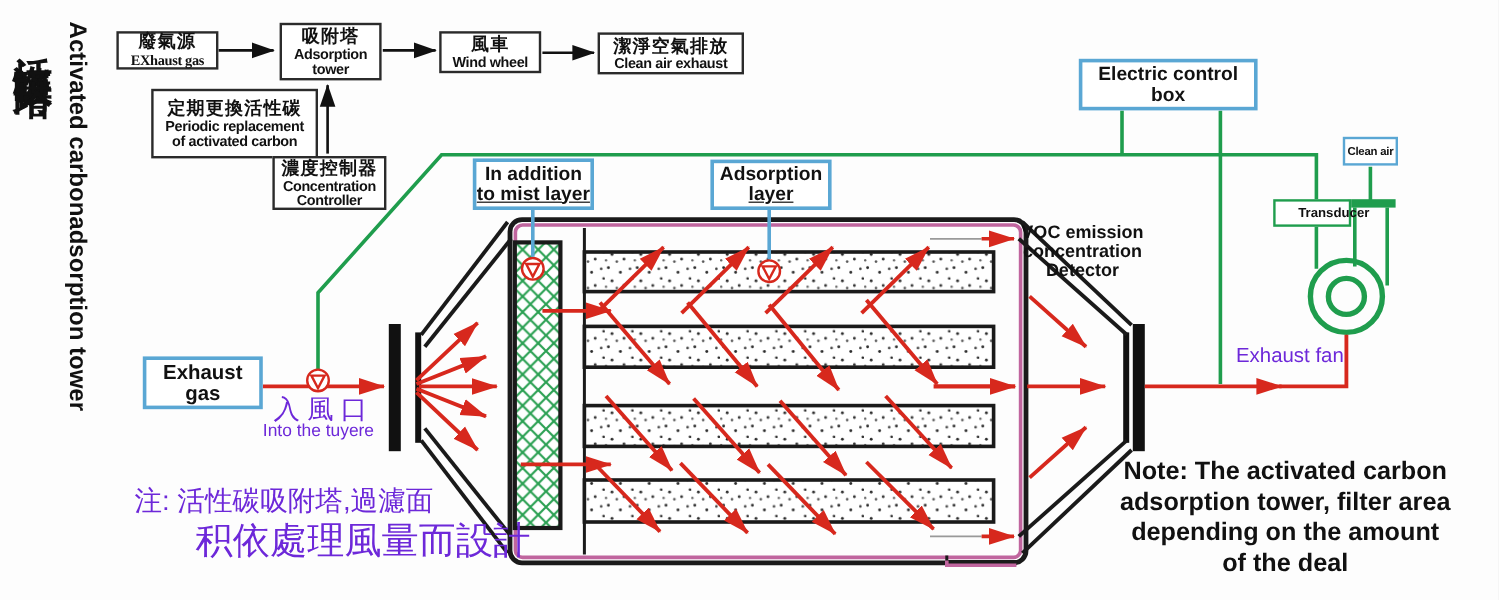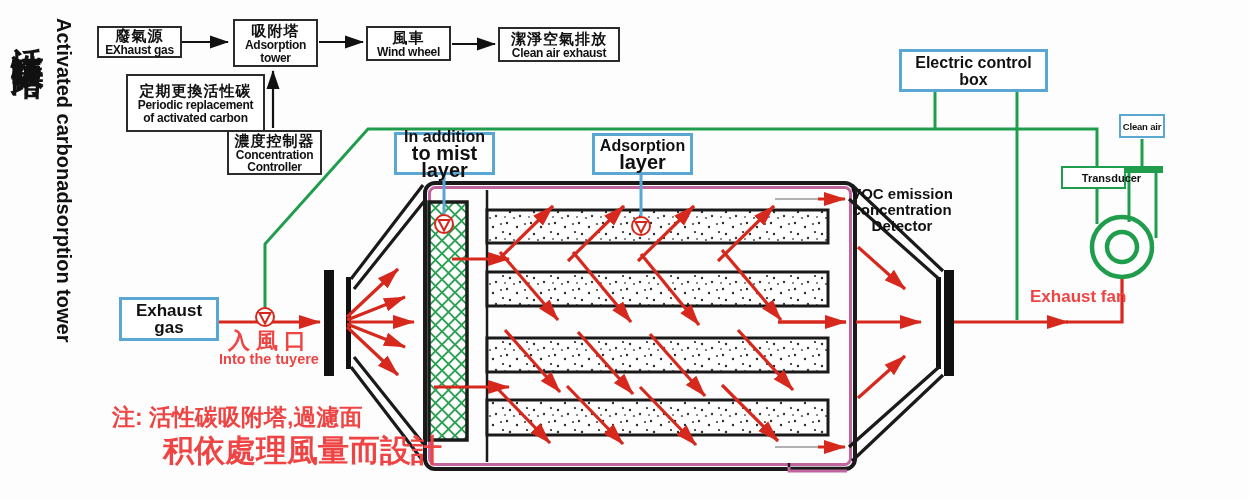--- a/index.html
+++ b/index.html
@@ -12,28 +12,28 @@
   .fb{position:absolute;box-sizing:border-box;border:2px solid #2b2b2b;background:#fff;
       display:flex;flex-direction:column;justify-content:center;text-align:center;
       font-weight:bold;color:#111;line-height:1;}
   .fb .zh{font-size:15px;line-height:17px;letter-spacing:1px;}
   .fb .en{font-size:12px;line-height:12.5px;letter-spacing:-0.3px;}
   
   .lb{position:absolute;box-sizing:border-box;border:3px solid #5aa7d4;background:#fff;
       display:flex;flex-direction:column;justify-content:center;text-align:center;
       font-weight:bold;color:#111;}
   .lb .l1{font-size:16px;line-height:17px;}
-  .lb .l2{font-size:20px;line-height:17px;}
+  .lb .l2{font-size:16px;line-height:17px;text-decoration:underline;}
   
   .gb{position:absolute;box-sizing:border-box;border:2px solid #1f9d4d;background:#fff;
       display:flex;align-items:center;justify-content:center;font-weight:bold;color:#111;padding-left:36px;}
   .vert-zh{writing-mode:vertical-rl;text-orientation:upright;font-weight:bold;
            font-size:32px;letter-spacing:4px;color:#111;}
   .vert-en{writing-mode:vertical-rl;font-weight:bold;font-size:20px;color:#111;}
-  .plain{position:absolute;font-weight:bold;color:#ef4444;white-space:nowrap;}
+  .plain{position:absolute;font-weight:normal;color:#6d28d9;white-space:nowrap;}
   .center{text-align:center;}
 </style>
 </head>
 <body>
 
 <div class="stage">
 
   <svg class="art" width="1249" height="500" viewBox="0 0 1249 500">
     <defs>
       <marker id="ra" markerUnits="userSpaceOnUse" markerWidth="24" markerHeight="18" refX="21" refY="9" orient="auto">
@@ -180,21 +180,21 @@
 
     <g stroke="#5aa7d4" stroke-width="3">
       <line x1="444" y1="175" x2="444" y2="214"></line>
       <line x1="641" y1="175" x2="641" y2="216"></line>
     </g>
   </svg>
 
   <div class="abs vert-zh" style="left:6px;top:22px;height:220px;">活性碳吸附塔</div>
   <div class="abs vert-en" style="left:52px;top:18px;height:430px;">Activated carbonadsorption tower</div>
 
-  <div class="fb" style="left:97px;top:26px;width:85px;height:32px;">
+  <div class="fb" style="left:97px;top:26px;width:85px;height:32px;font-family:Liberation Serif, serif;">
     <span class="zh">廢氣源</span>
     <span class="en">EXhaust gas</span>
   </div>
   <div class="fb" style="left:233px;top:19px;width:85px;height:48px;">
     <span class="zh">吸附塔</span>
     <span class="en">Adsorption</span>
     <span class="en">tower</span>
   </div>
   <div class="fb" style="left:366px;top:26px;width:85px;height:35px;justify-content:center;">
     <span class="zh">風車</span>
@@ -243,14 +243,20 @@
     <span style="display:block;">VOC emission</span>
     <span style="display:block;">concentration</span>
     <span style="display:block;">Detector</span>
   </div>
 
   <div class="plain" style="left:1030px;top:287px;font-size:17px;">Exhaust fan</div>
 
   <div class="plain" style="left:112px;top:402px;font-size:23px;">注: 活性碳吸附塔,過濾面</div>
   <div class="plain" style="left:163px;top:430px;font-size:31px;">积依處理風量而設計</div>
 
+  <div class="abs center bold" style="left:912px;top:380px;width:318px;font-size:21px;line-height:25.5px;color:#111;">
+    <span style="display:block;">Note:  The activated carbon</span>
+    <span style="display:block;">adsorption tower, filter area</span>
+    <span style="display:block;">depending on the amount</span>
+    <span style="display:block;">of the deal</span>
+  </div>
 
 </div>
 
 </body></html>

